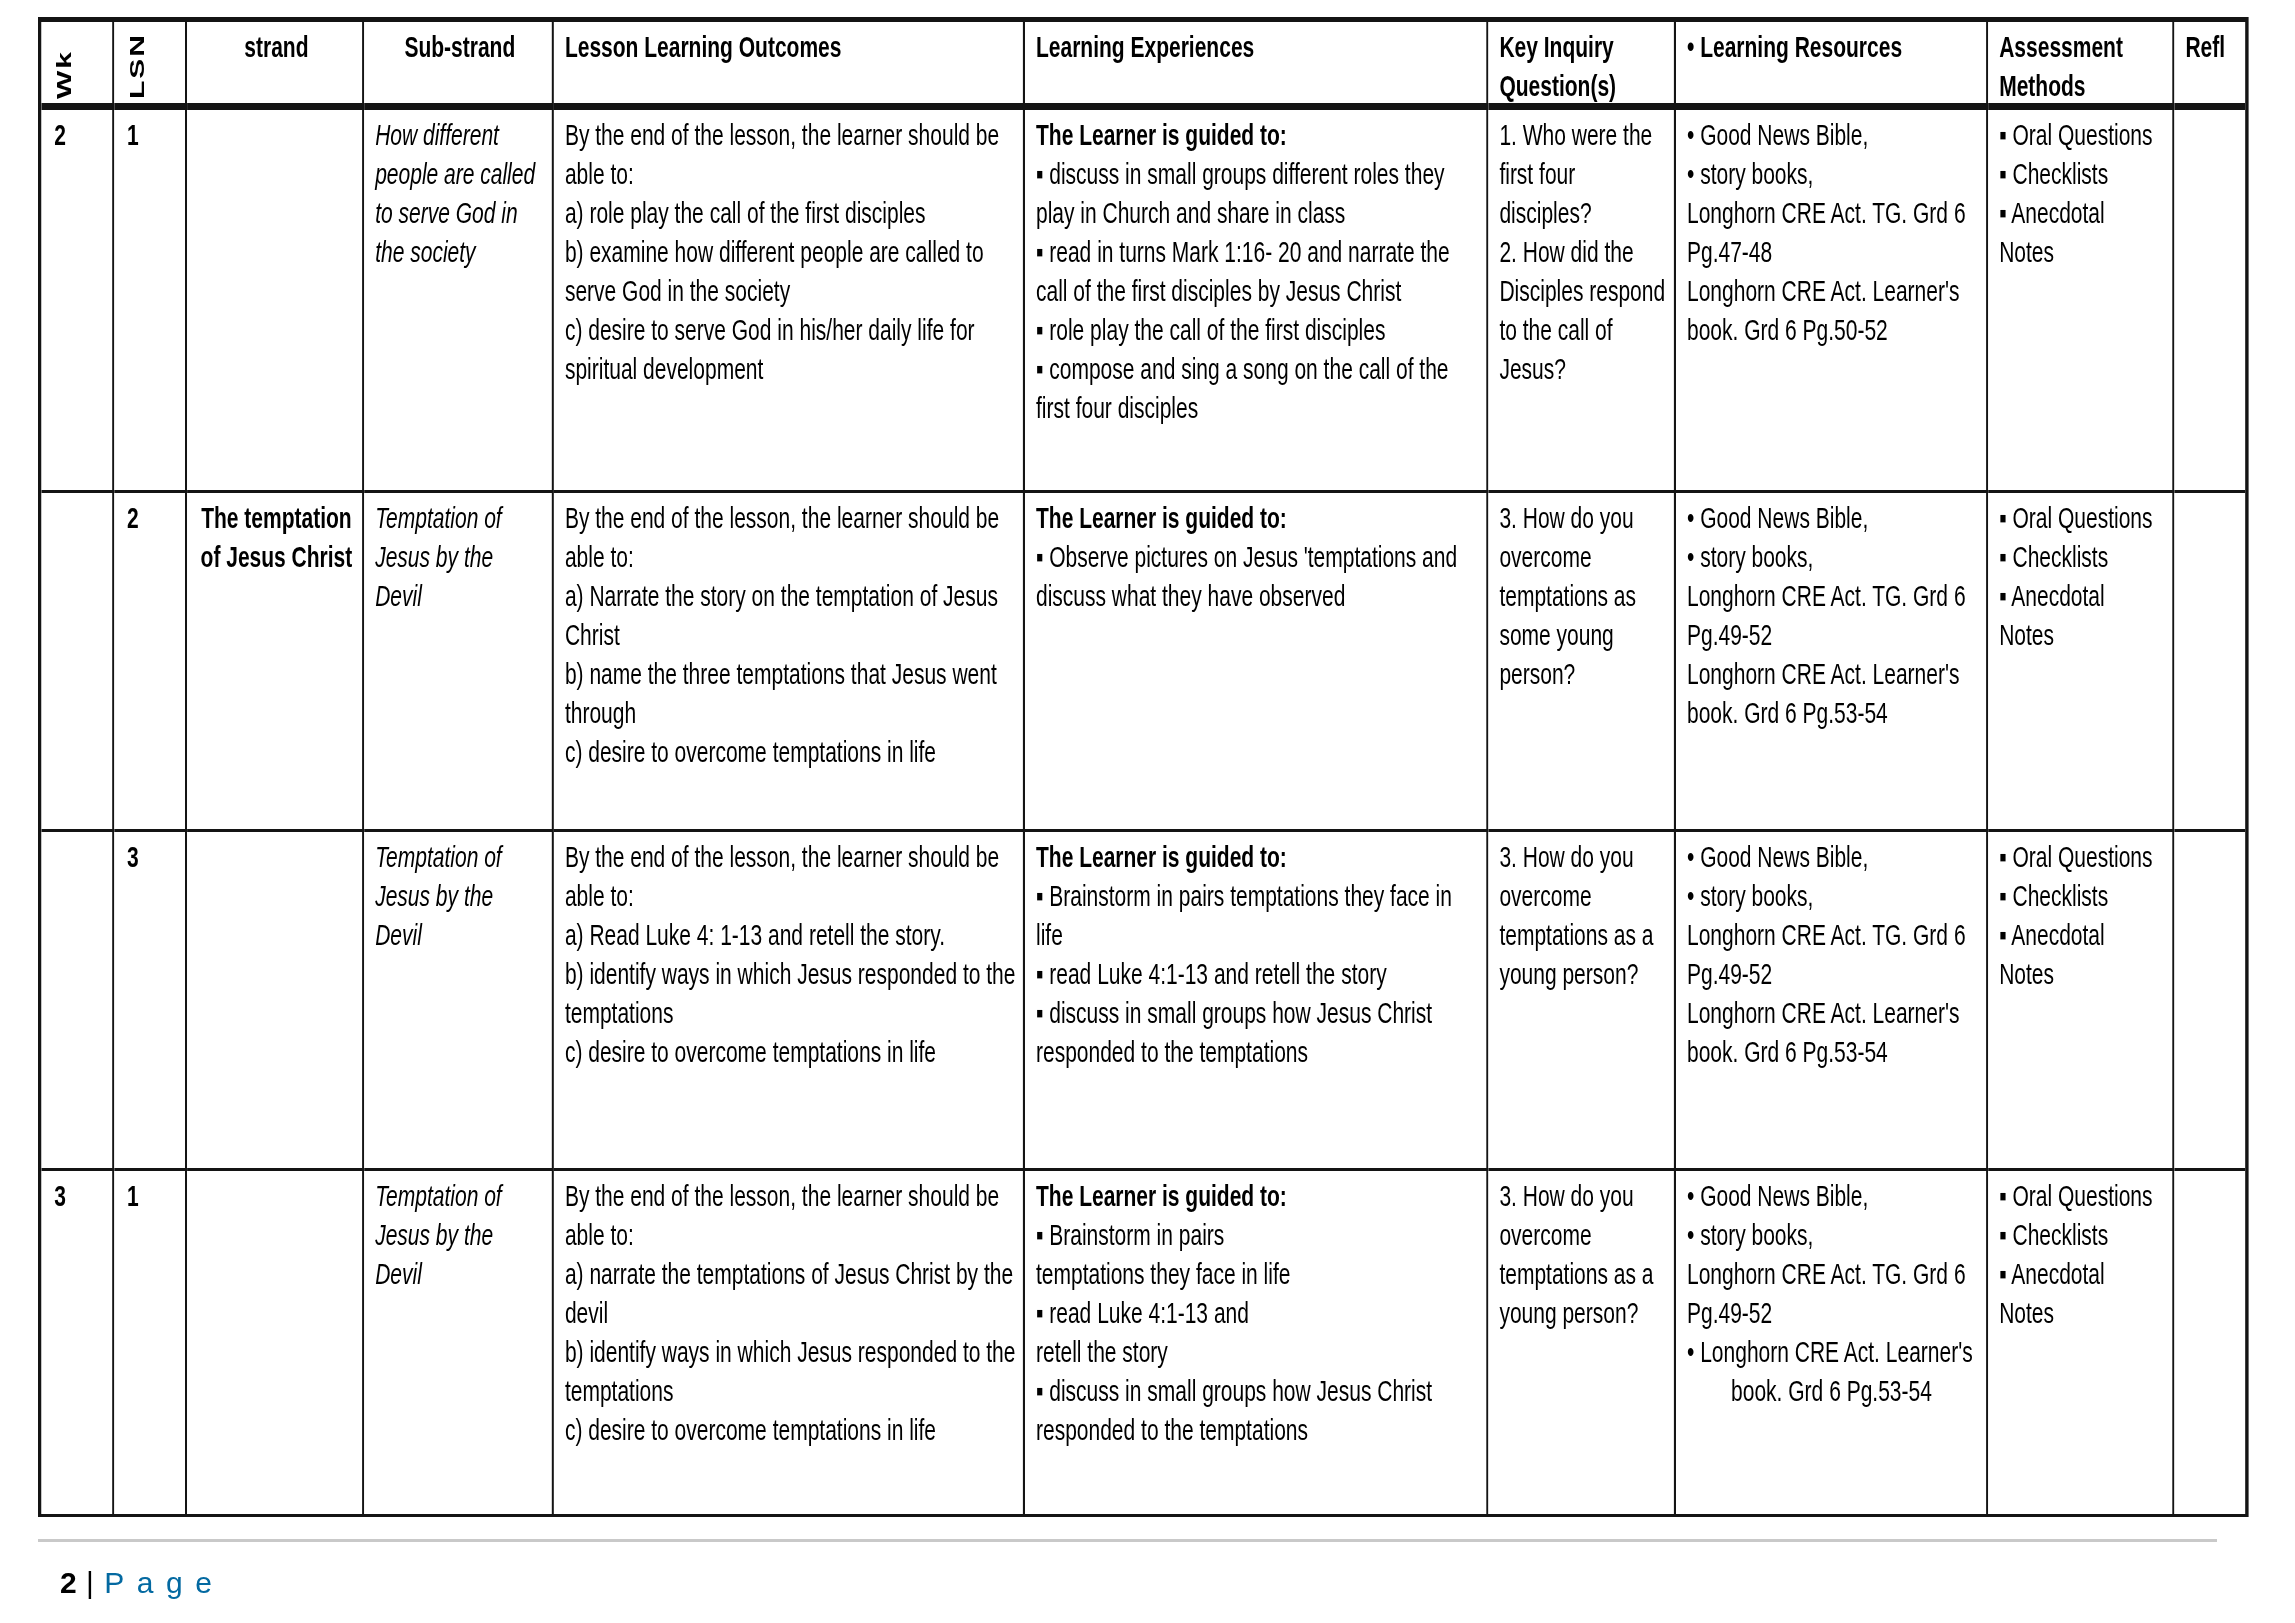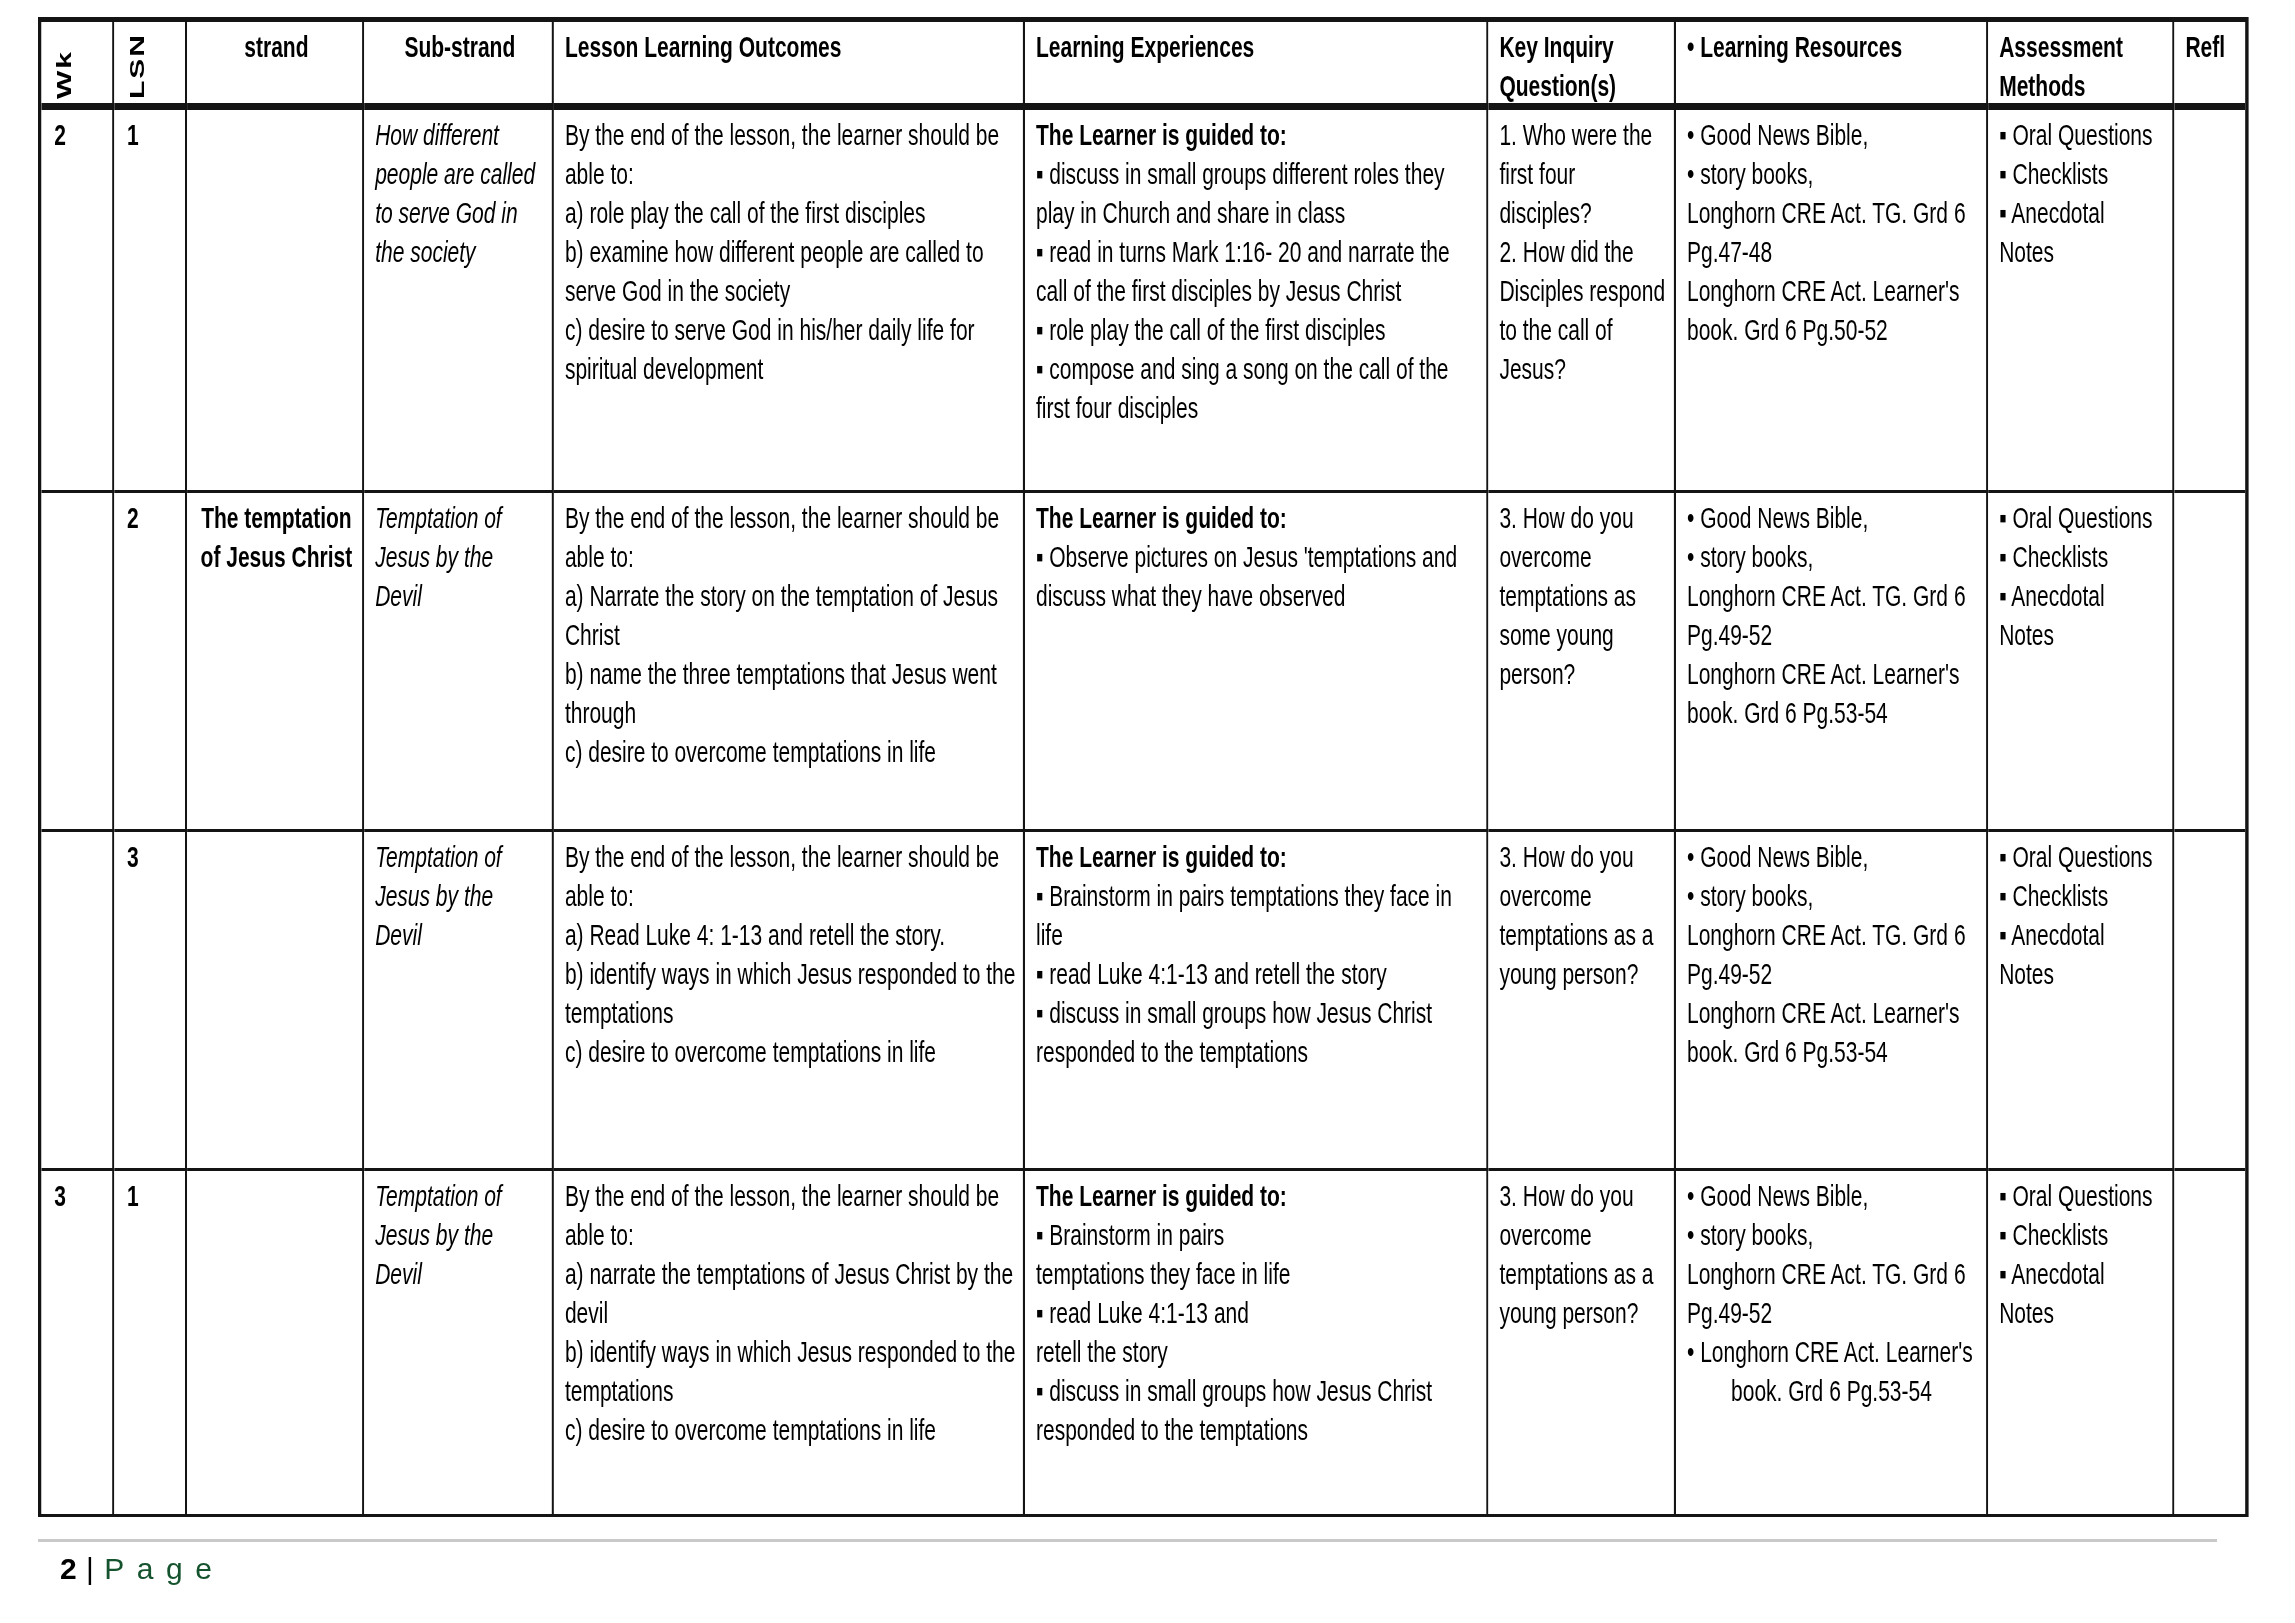--- a/index.html
+++ b/index.html
@@ -37,21 +37,21 @@
   .bold{font-weight:bold;}
   .cell p{margin:0;}
   .prewrap{white-space:pre-wrap;}
   .outdent{margin-left:-19.6px;}
   .hang{padding-left:63px;text-indent:-63px;}
   .numpad{padding-left:18.3px;}
   .footer-line{position:absolute;left:38px;top:1539px;width:2179px;height:2.6px;background:#c9c9c9;}
   .footer{position:absolute;left:60px;top:1552px;display:flex;align-items:baseline;font-size:30px;}
   .footer .page-num{font-weight:bold;color:#000;}
   .footer .sep{margin:0 10.5px 0 9.2px;font-weight:400;color:#000;}
-  .footer .page-word{color:#14532d;letter-spacing:0.42em;}
+  .footer .page-word{color:#0369a1;letter-spacing:0.42em;margin-top:14px;}
 </style>
 </head>
 <body>
 
 <div class="sheet">
   <div class="tablewrap">
     <div class="grid" id="grid">
         <div class="cell hcell rot">
           <span class="rot-text">Wk</span>
         </div>

